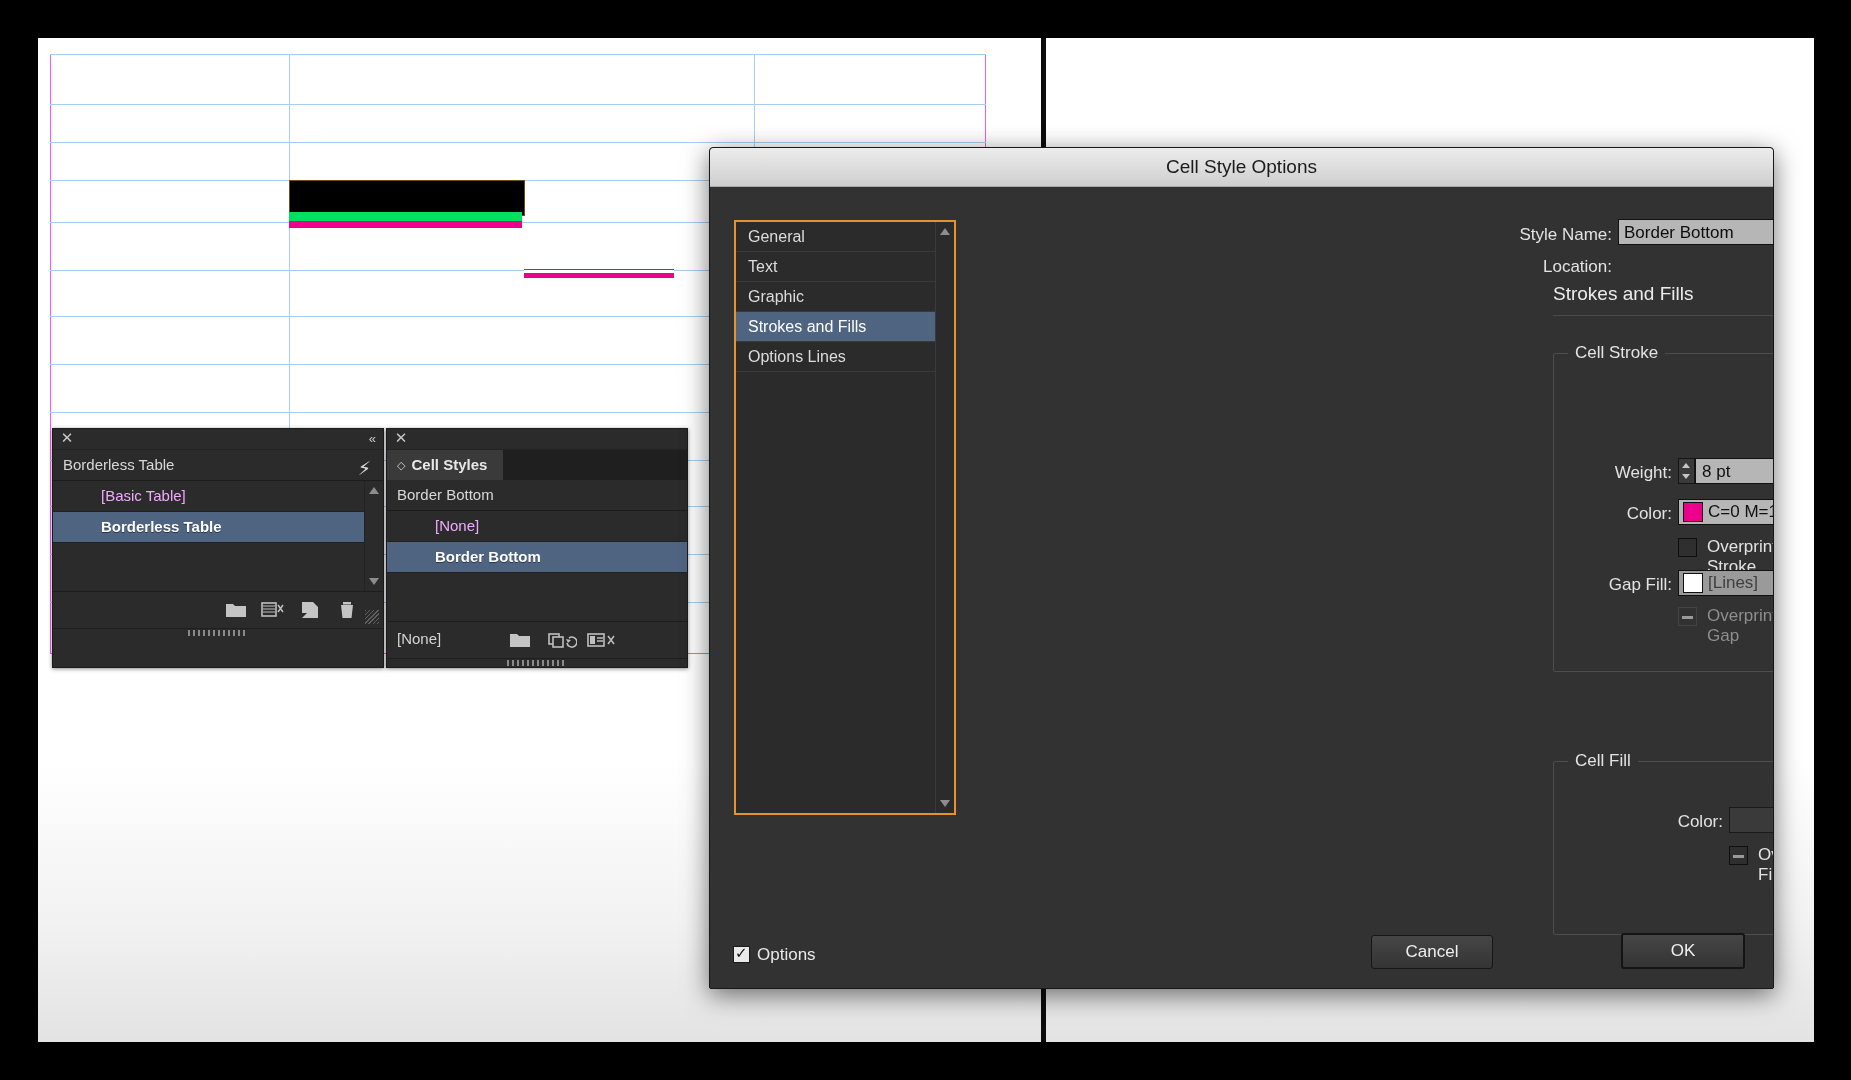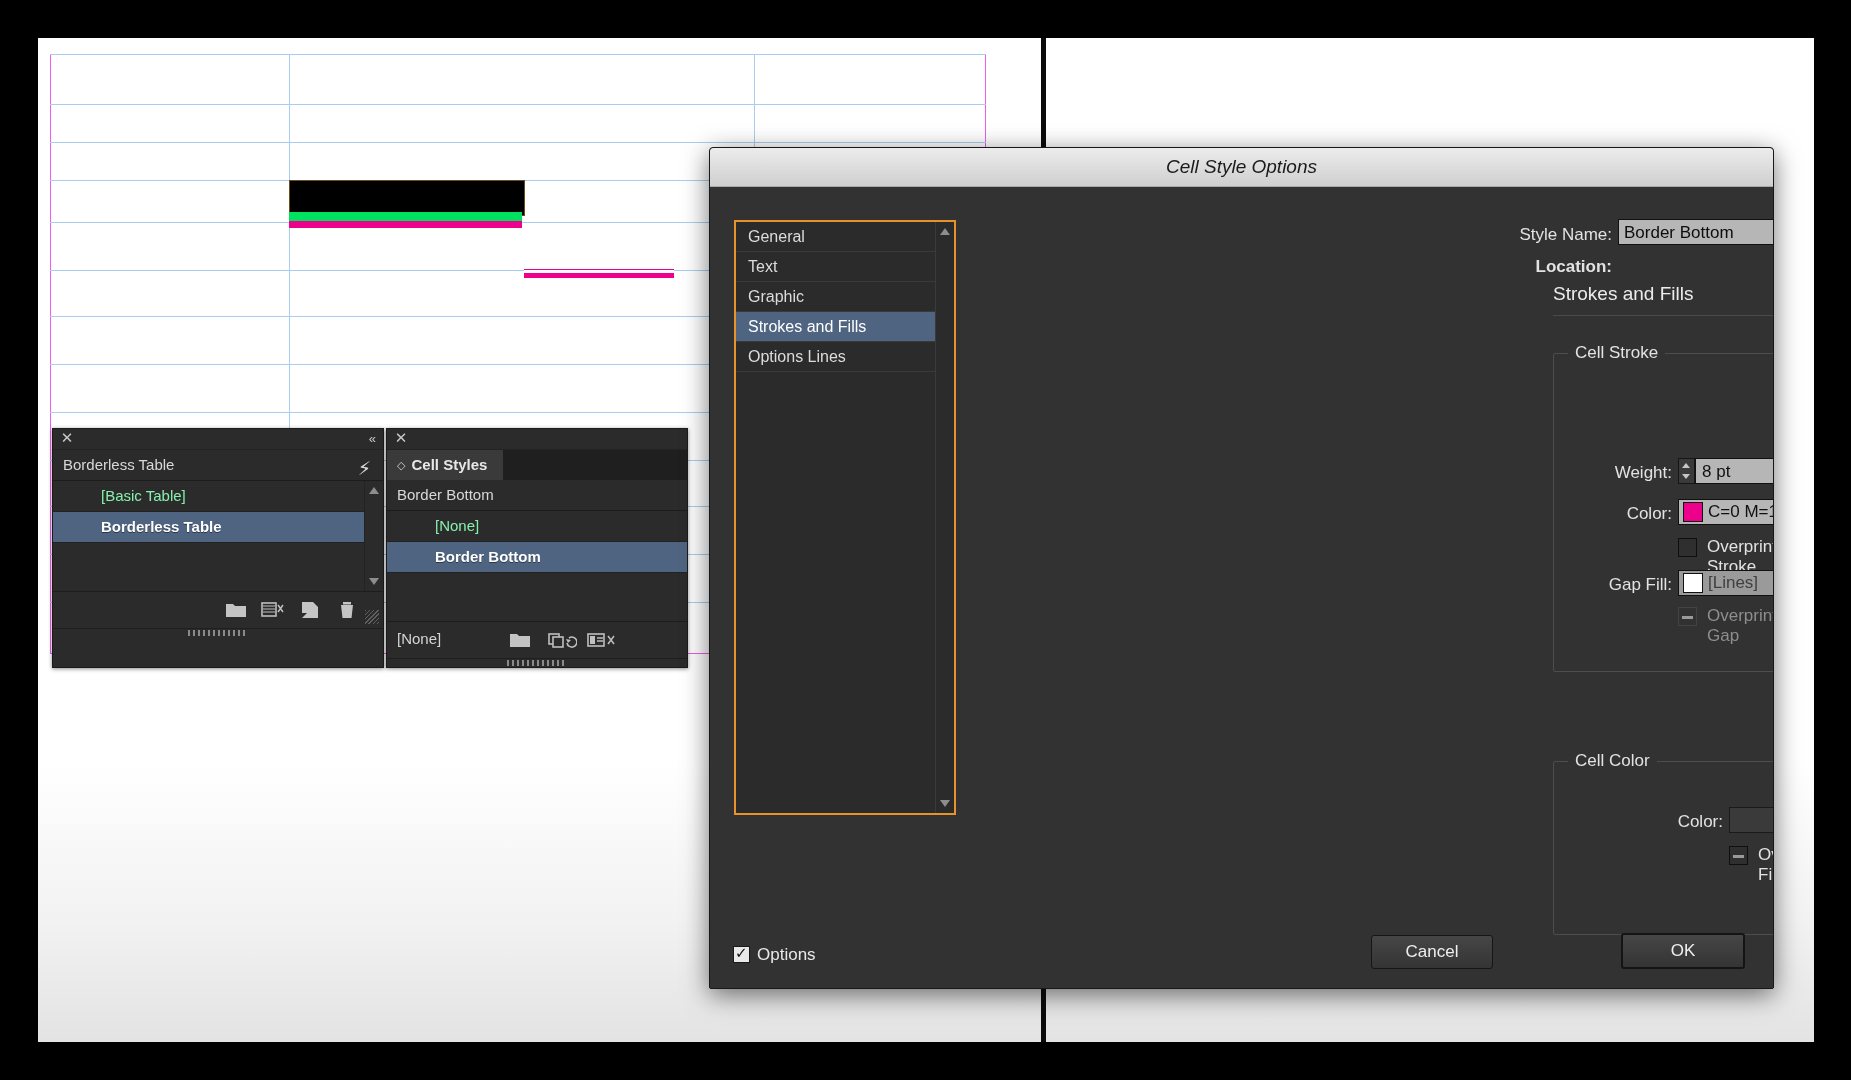--- a/index.html
+++ b/index.html
@@ -80,21 +80,21 @@
     position:absolute;right:9px;top:8px;width:16px;height:13px;
   }
   .panel-menu i{display:block;height:2px;background:#cfcfcf;margin-bottom:3px;}
   .panel-current{
     height:30px;line-height:30px;padding-left:10px;background:#2b2b2b;
     color:#d8d8d8;font-size:15px;position:relative;border-bottom:1px solid #1c1c1c;
   }
   .panel-bolt{position:absolute;right:12px;top:4px;color:#d8d8d8;font-size:19px;}
   .panel-list{background:#2b2b2b;position:relative;}
   .style-row{
-    height:30px;line-height:30px;padding-left:48px;font-size:15px;color:#86efac;
+    height:30px;line-height:30px;padding-left:48px;font-size:15px;color:#f0abfc;
     border-bottom:1px solid #222;
   }
   .style-row.selected{background:#4e6480;font-weight:bold;color:#fff;
     text-shadow:0 1px 0 rgba(0,0,0,.45);}
   .panel-scroll{
     position:absolute;right:0;top:0;width:18px;bottom:0;background:#2b2b2b;
     border-left:1px solid #232323;
   }
   .scroll-arrow{position:absolute;left:4px;width:0;height:0;
     border-left:5px solid transparent;border-right:5px solid transparent;}
@@ -121,21 +121,21 @@
 
   
   #dialog{
     position:absolute;left:709px;top:147px;width:1063px;height:840px;
     background:#323232;border:1px solid #181818;border-radius:4px 4px 2px 2px;
     box-shadow:0 6px 26px rgba(0,0,0,.55);overflow:hidden;
   }
   #dialog-titlebar{
     height:38px;background:linear-gradient(180deg,#ececec 0%,#dcdcdc 55%,#cfcfcf 100%);
     border-bottom:1px solid #aaa;border-radius:3px 3px 0 0;
-    display:flex;align-items:center;justify-content:center;font-style:italic;
+    display:flex;align-items:center;justify-content:center;
   }
   #dialog-title{font-size:19px;color:#1b1b1b;}
   #dialog-body{position:relative;height:802px;background:#323232;}
 
   
   #nav-wrap{
     position:absolute;left:24px;top:33px;width:222px;height:595px;
     border:2px solid #e8922c;background:#2b2b2b;box-sizing:border-box;
   }
   #nav-list{position:absolute;left:0;top:0;right:18px;}
@@ -152,21 +152,21 @@
   .lbl{font-size:17px;color:#e2e2e2;}
   .lbl-dim{font-size:17px;color:#8e8e8e;}
 
   
   #style-name-label{position:absolute;left:902px;top:38px;transform:translateX(-100%);}
   #style-name-input{
     position:absolute;left:908px;top:32px;width:398px;height:26px;
     background:#b6b6b6;border:1px solid #111;color:#0d0d0d;font-size:17px;
     padding:0 5px;line-height:26px;box-sizing:border-box;
   }
-  #location-label{position:absolute;left:902px;top:70px;transform:translateX(-100%);font-weight:bold;}
+  #location-label{position:absolute;left:902px;top:70px;transform:translateX(-100%);}
 
   #section-heading{position:absolute;left:843px;top:96px;font-size:19px;color:#ececec;}
   #heading-rule{position:absolute;left:843px;top:128px;width:624px;height:1px;background:#4a4a4a;}
 
   
   .fs{
     position:absolute;border:1px solid #4d4d4d;border-radius:2px;
   }
   .fs-legend{
     position:absolute;top:-11px;left:14px;background:#323232;padding:0 7px;
@@ -419,21 +419,21 @@
         <span class="cap">[Lines]</span>
 
       </div>
 
       <div class="chk dis" style="left:968px;top:420px;">
         <span class="dash"></span>
       </div>
       <span class="lbl-dim" style="position:absolute;left:997px;top:419px;">Overprint Gap</span>
 
       <div class="fs" style="left:843px;top:574px;width:624px;height:172px;">
-        <span class="fs-legend">Cell Color</span>
+        <span class="fs-legend">Cell Fill</span>
       </div>
 
       <span class="lbl" style="position:absolute;left:1013px;top:625px;transform:translateX(-100%);">Color:</span>
       <div class="combo dark" style="left:1019px;top:620px;width:208px;">
         <span class="cap"></span>
 
       </div>
 
       <div class="chk" style="left:1019px;top:659px;">
         <span class="dash"></span>

